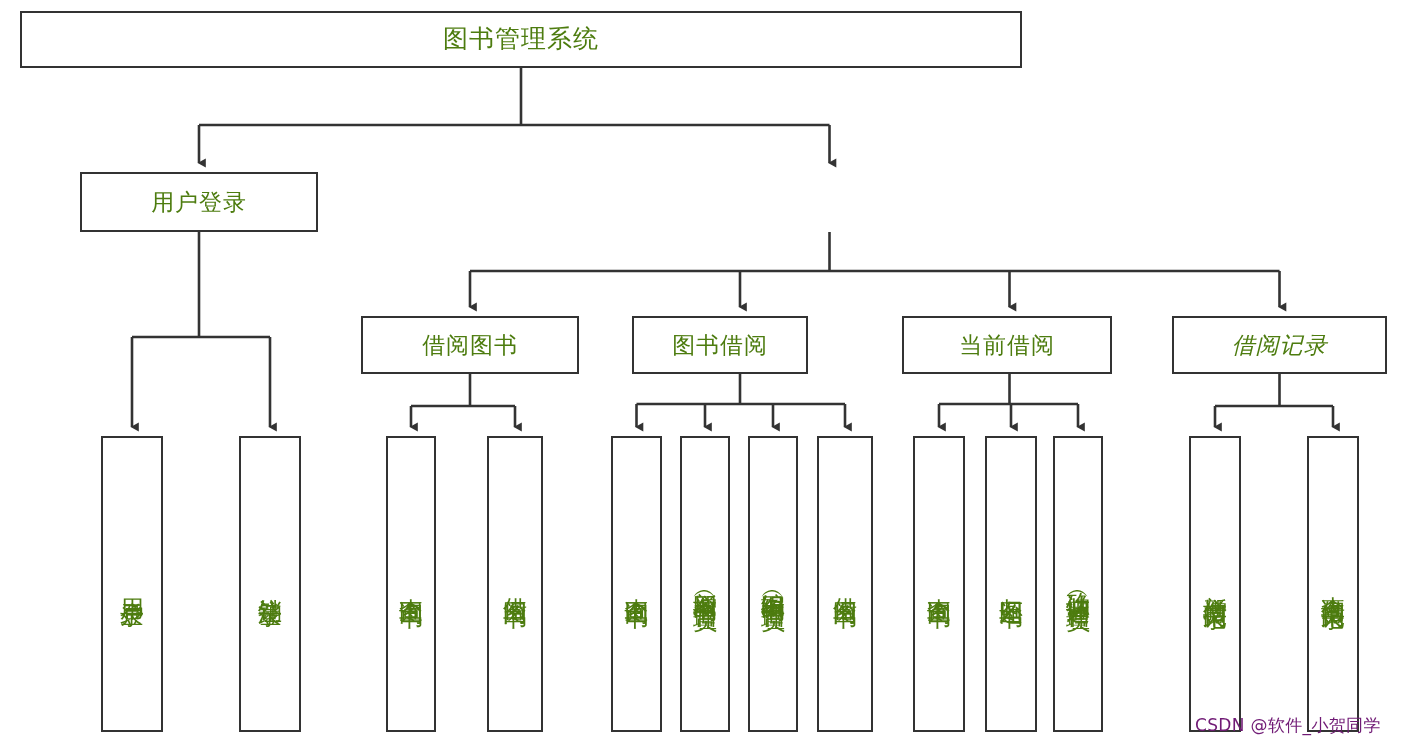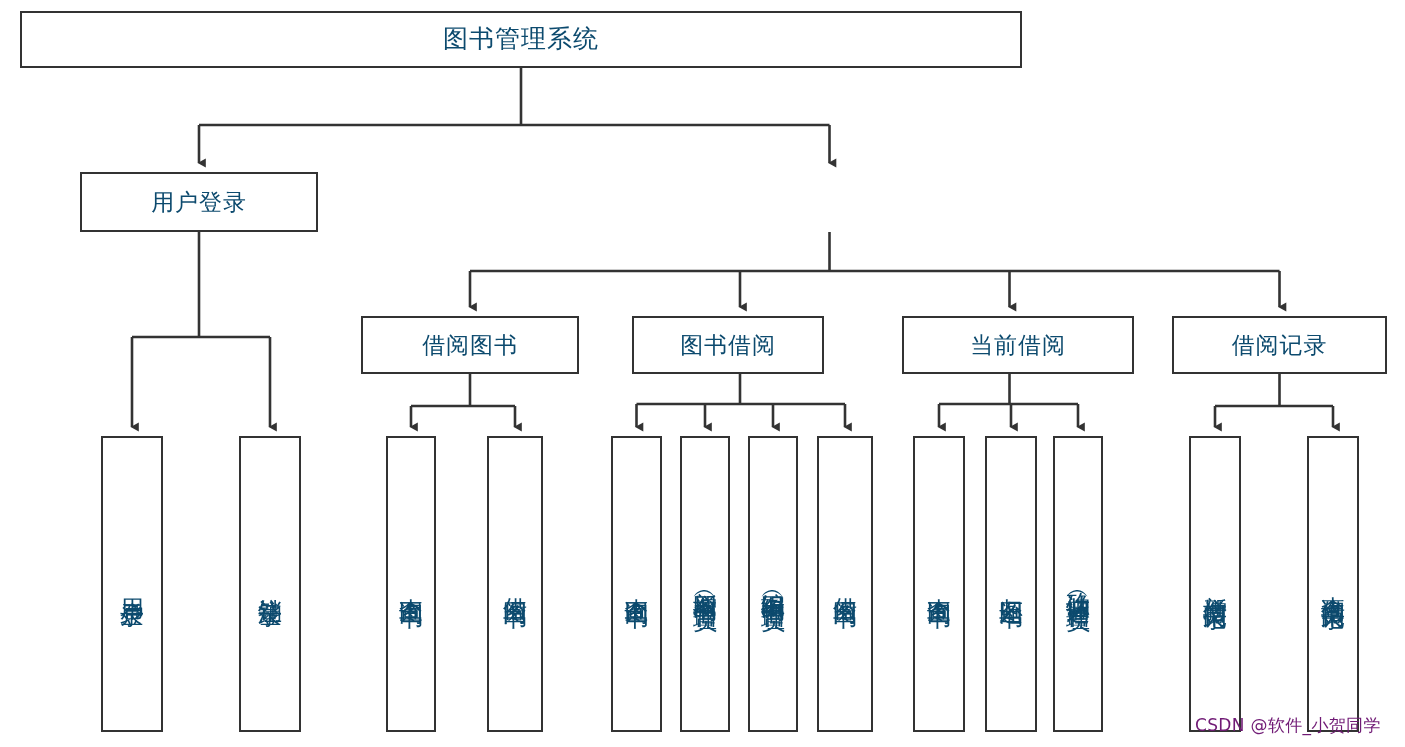--- a/index.html
+++ b/index.html
@@ -30,21 +30,21 @@
     position: absolute;
     box-sizing: border-box;
     border: 2.5px solid #333333;
     background: #ffffff;
     display: flex;
     align-items: center;
     justify-content: center;
     z-index: 2;
   }
   .node .label {
-    color: #0c4a6e;
+    color: #4d7c0f;
     letter-spacing: 0.04em;
     white-space: nowrap;
     line-height: 1.22;
   }
   
   .node.h .label {
     font-size: 23px;
   }
   .node.root .label {
     font-size: 25px;
@@ -125,27 +125,27 @@
     <span class="label">图书管理系统</span>
   </div>
 
   <div class="node h" style="left: 80px; top: 172px; width: 238px; height: 60px;">
     <span class="label">用户登录</span>
   </div>
 
   <div class="node h" style="left: 361px; top: 316px; width: 218px; height: 58px;">
     <span class="label">借阅图书</span>
   </div>
-  <div class="node h" style="left: 632px; top: 316px; width: 192px; height: 58px;">
+  <div class="node h" style="left: 632px; top: 316px; width: 176px; height: 58px;">
     <span class="label">图书借阅</span>
   </div>
-  <div class="node h" style="left: 902px; top: 316px; width: 232px; height: 58px;">
+  <div class="node h" style="left: 902px; top: 316px; width: 210px; height: 58px;">
     <span class="label">当前借阅</span>
   </div>
-  <div class="node h" style="left: 1172px; top: 316px; width: 215px; height: 58px;">
+  <div class="node h" style="left: 1172px; top: 316px; width: 215px; height: 58px; font-style: italic;">
     <span class="label">借阅记录</span>
   </div>
 
   <div class="node v" style="left: 101px; top: 436px; width: 62px; height: 296px;">
     <span class="label">用户登录</span>
   </div>
   <div class="node v" style="left: 239px; top: 436px; width: 62px; height: 296px;">
     <span class="label">注销登录</span>
   </div>
   <div class="node v" style="left: 386px; top: 436px; width: 50px; height: 296px;">

